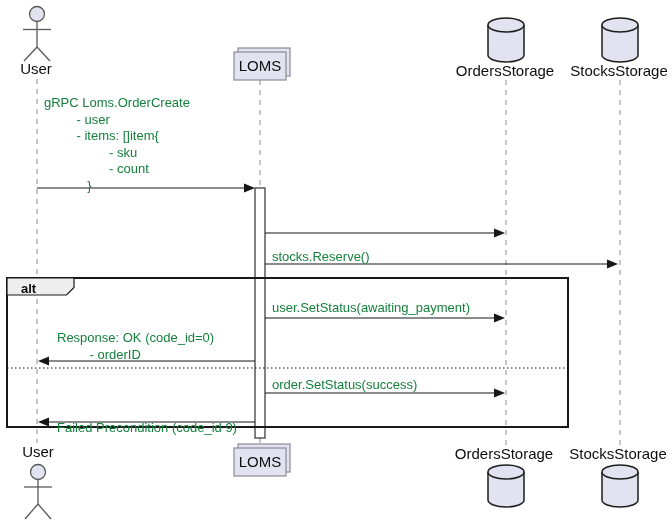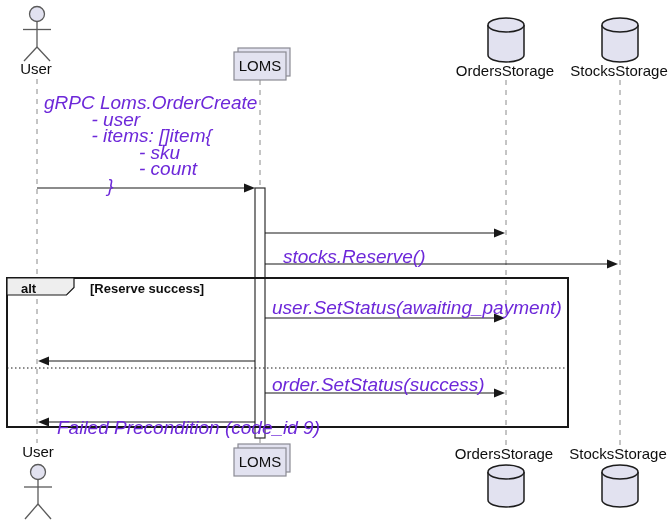--- a/index.html
+++ b/index.html
@@ -6,22 +6,22 @@
   .canvas{
     position:relative;width:672px;height:526px;background:#ffffff;overflow:hidden;
     font-family:"Liberation Sans",sans-serif;color:#0e0e0e;
   }
   .gfx{position:absolute;left:0;top:0;}
   .plabel{
     position:absolute;transform:translateX(-50%);
     font-size:15px;line-height:16px;white-space:nowrap;color:#0e0e0e;
   }
   .msg{
-    position:absolute;font-size:19px;line-height:16.5px;
-    white-space:pre;color:#6d28d9;font-style:italic;
+    position:absolute;font-size:13px;line-height:16.5px;
+    white-space:pre;color:#15803d;
   }
   .frag-op{position:absolute;font-size:13px;font-weight:bold;color:#0e0e0e;}
   .frag-cond{position:absolute;font-size:13px;font-weight:bold;color:#0e0e0e;white-space:pre;}
 </style>
 </head>
 <body>
 
 <div class="canvas">
 
   <svg class="gfx" width="672" height="527" viewBox="0 0 672 527">
@@ -122,26 +122,27 @@
   <div class="plabel" style="left:260px;top:58px">LOMS</div>
   <div class="plabel" style="left:505px;top:63px">OrdersStorage</div>
   <div class="plabel" style="left:619px;top:63px">StocksStorage</div>
 
   <div class="plabel" style="left:38px;top:444px">User</div>
   <div class="plabel" style="left:260px;top:454px">LOMS</div>
   <div class="plabel" style="left:504px;top:446px">OrdersStorage</div>
   <div class="plabel" style="left:618px;top:446px">StocksStorage</div>
 
   <div class="frag-op" style="left:21px;top:281px">alt</div>
-  <div class="frag-cond" style="left:90px;top:281px">[Reserve success]</div>
 
   <div class="msg" style="left:44px;top:95px">gRPC Loms.OrderCreate
          - user
          - items: []item{
                   - sku
                   - count
             }</div>
-  <div class="msg" style="left:283px;top:249px">stocks.Reserve()</div>
+  <div class="msg" style="left:272px;top:249px">stocks.Reserve()</div>
   <div class="msg" style="left:272px;top:300px">user.SetStatus(awaiting_payment)</div>
+  <div class="msg" style="left:57px;top:330px">Response: OK (code_id=0)
+         - orderID</div>
   <div class="msg" style="left:272px;top:377px">order.SetStatus(success)</div>
   <div class="msg" style="left:57px;top:420px">Failed Precondition (code_id 9)</div>
 
 </div>
 
 </body></html>

